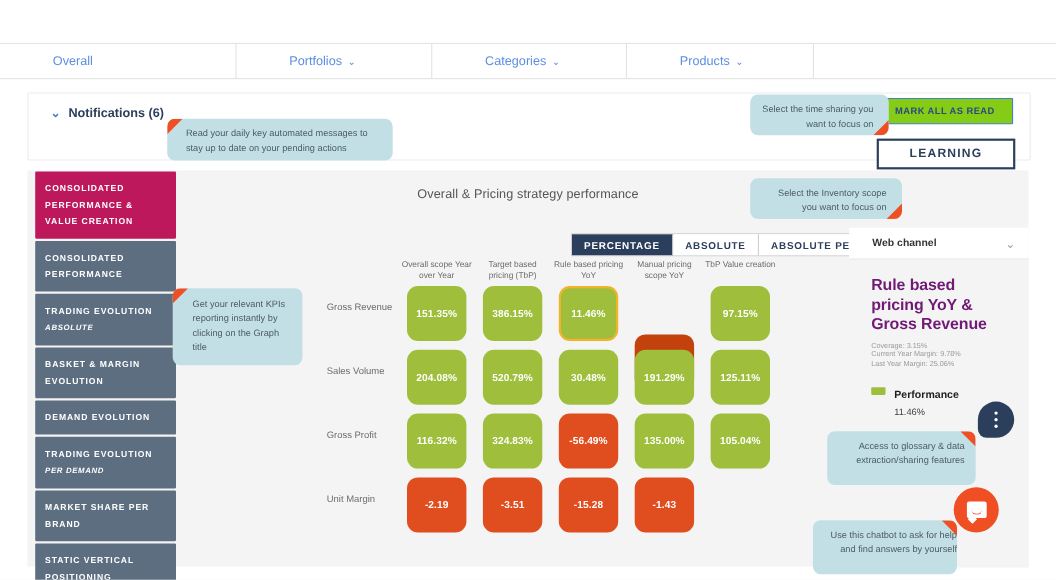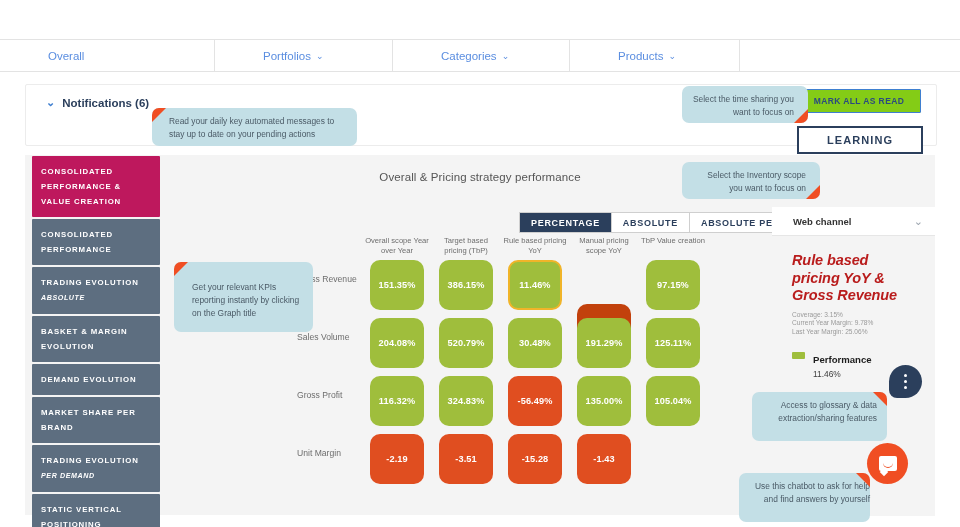--- a/index.html
+++ b/index.html
@@ -136,22 +136,22 @@
     margin-left:21px;font-size:9.5px;font-weight:bold;color:#333;
   }
   .chan-sel .chev{
     position:absolute;right:12px;top:8px;color:#9aa3ad;font-size:11px;
   }
   .chan-body{
     width:163px;height:280px;background:#f4f4f4;box-sizing:border-box;
     padding:16px 18px 0 20px;
   }
   .chan-h{
-    font-size:14.5px;font-weight:bold;color:#b91c1c;
-    line-height:17.5px;letter-spacing:-.1px;font-style:italic;
+    font-size:14.5px;font-weight:bold;color:#701a75;
+    line-height:17.5px;letter-spacing:-.1px;
   }
   .chan-meta{margin-top:6px;}
   .chan-meta div{font-size:6.6px;color:#9a9a9a;line-height:8.6px;}
   .legend{margin-top:13px;display:flex;align-items:flex-start;}
   .legend-sw{
     width:13px;height:7px;background:#9fbe3c;border-radius:1px;
     margin-right:8px;margin-top:3px;
   }
   .legend-t{font-size:9.6px;font-weight:bold;color:#1d1d1d;line-height:11px;}
   .legend-v{font-size:8.4px;color:#3d3d3d;margin-top:2px;}
@@ -259,25 +259,25 @@
     <span>TRADING EVOLUTION</span><br>
     <span class="it">ABSOLUTE</span>
   </div>
   <div class="side-item">
     <span>BASKET &amp; MARGIN EVOLUTION</span>
   </div>
   <div class="side-item">
     <span>DEMAND EVOLUTION</span>
   </div>
   <div class="side-item">
-    <span>MARKET SHARE PER BRAND</span>
-  </div>
-  <div class="side-item">
     <span>TRADING EVOLUTION</span>
     <span class="it">PER DEMAND</span>
+  </div>
+  <div class="side-item">
+    <span>MARKET SHARE PER BRAND</span>
   </div>
   <div class="side-item">
     <span>STATIC VERTICAL POSITIONING</span>
   </div>
 
 </div>
 
 <div class="tabs">
   <div class="tab active">PERCENTAGE</div>
   <div class="tab">ABSOLUTE</div>
@@ -368,21 +368,21 @@
 <div class="tip tip-right" style="left:682px;top:86px;width:126px;height:37px;padding-right:14px;">
   <span class="corner corner-br"></span>
   <span>Select the time sharing you want to focus on</span>
 </div>
 
 <div class="tip tip-right" style="left:682px;top:162px;width:138px;height:37px;padding-right:14px;">
   <span class="corner corner-br"></span>
   <span>Select the Inventory scope you want to focus on</span>
 </div>
 
-<div class="tip tip-left" style="left:174px;top:262px;width:139px;height:70px;padding-left:18px;padding-top:19px;">
+<div class="tip tip-left" style="left:157px;top:262px;width:118px;height:70px;padding-left:18px;padding-top:8px;">
   <span class="corner corner-tl"></span>
   <span>Get your relevant KPIs reporting instantly by clicking on the Graph title</span>
 </div>
 
 <div class="tip tip-right" style="left:752px;top:392px;width:135px;height:49px;">
   <span class="corner corner-tr"></span>
   <span>Access to glossary &amp; data extraction/sharing features</span>
 </div>
 
 <div class="tip tip-right" style="left:739px;top:473px;width:131px;height:49px;padding-right:0;">

